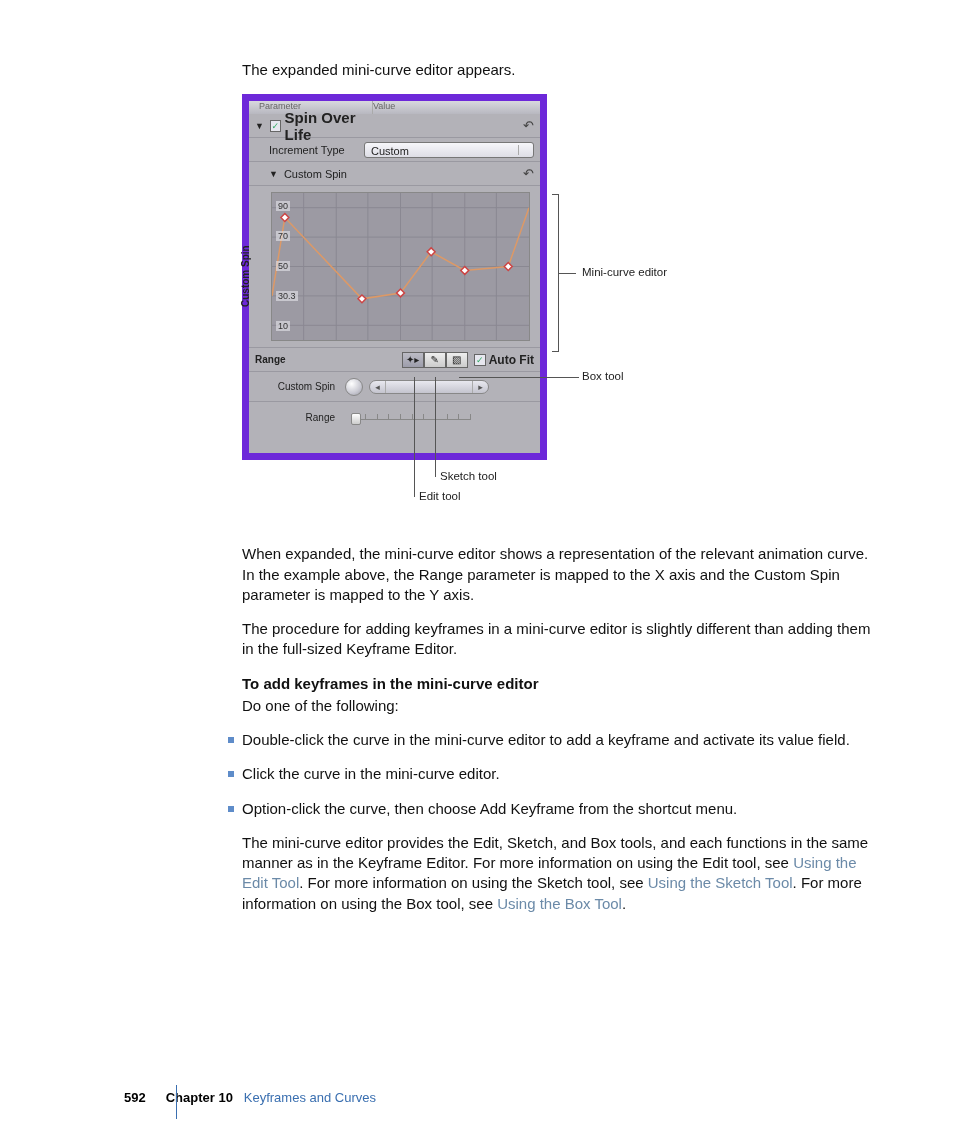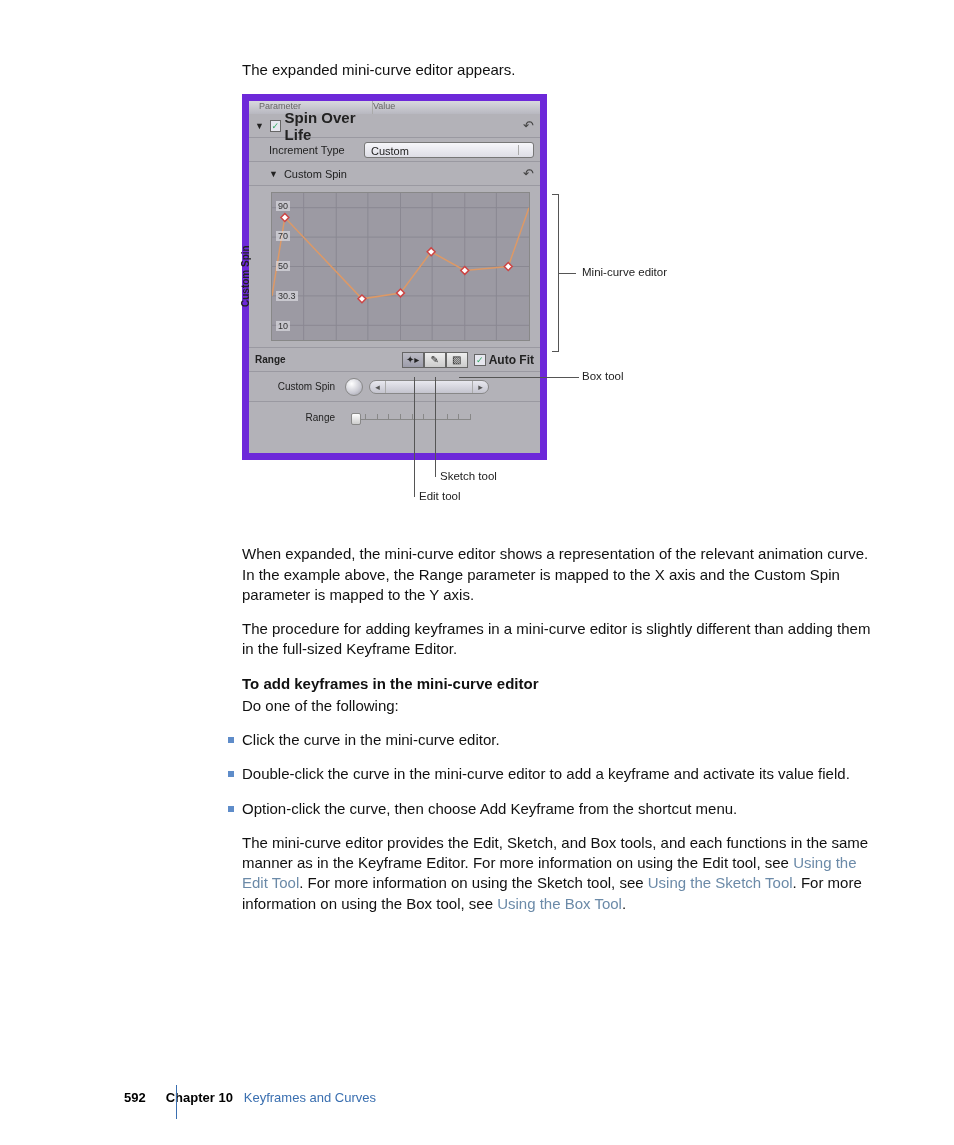--- a/index.html
+++ b/index.html
@@ -188,25 +188,25 @@
     </div>
 
     <p class="p">When expanded, the mini-curve editor shows a representation of the relevant animation curve. In the example above, the Range parameter is mapped to the X axis and the Custom Spin parameter is mapped to the Y axis.</p>
     <p class="p">The procedure for adding keyframes in a mini-curve editor is slightly different than adding them in the full-sized Keyframe Editor.</p>
     <p class="p" style="margin-bottom:2px"><span class="bold">To add keyframes in the mini-curve editor</span></p>
     <p class="p">Do one of the following:</p>
 
     <div class="bullets">
       <div class="bullet-row">
         <div class="bullet-glyph"></div>
-        <div>Click the curve in the mini-curve editor.</div>
+        <div>Double-click the curve in the mini-curve editor to add a keyframe and activate its value field.</div>
       </div>
       <div class="bullet-row">
         <div class="bullet-glyph"></div>
-        <div>Double-click the curve in the mini-curve editor to add a keyframe and activate its value field.</div>
+        <div>Click the curve in the mini-curve editor.</div>
       </div>
       <div class="bullet-row">
         <div class="bullet-glyph"></div>
         <div>Option-click the curve, then choose Add Keyframe from the shortcut menu.</div>
       </div>
     </div>
 
     <p class="p">
       <span>The mini-curve editor provides the Edit, Sketch, and Box tools, and each functions in the same manner as in the Keyframe Editor. For more information on using the Edit tool, see </span><span class="link">Using the Edit Tool</span><span>. For more information on using the Sketch tool, see </span><span class="link">Using the Sketch Tool</span><span>. For more information on using the Box tool, see </span><span class="link">Using the Box Tool</span><span>.</span>
     </p>

